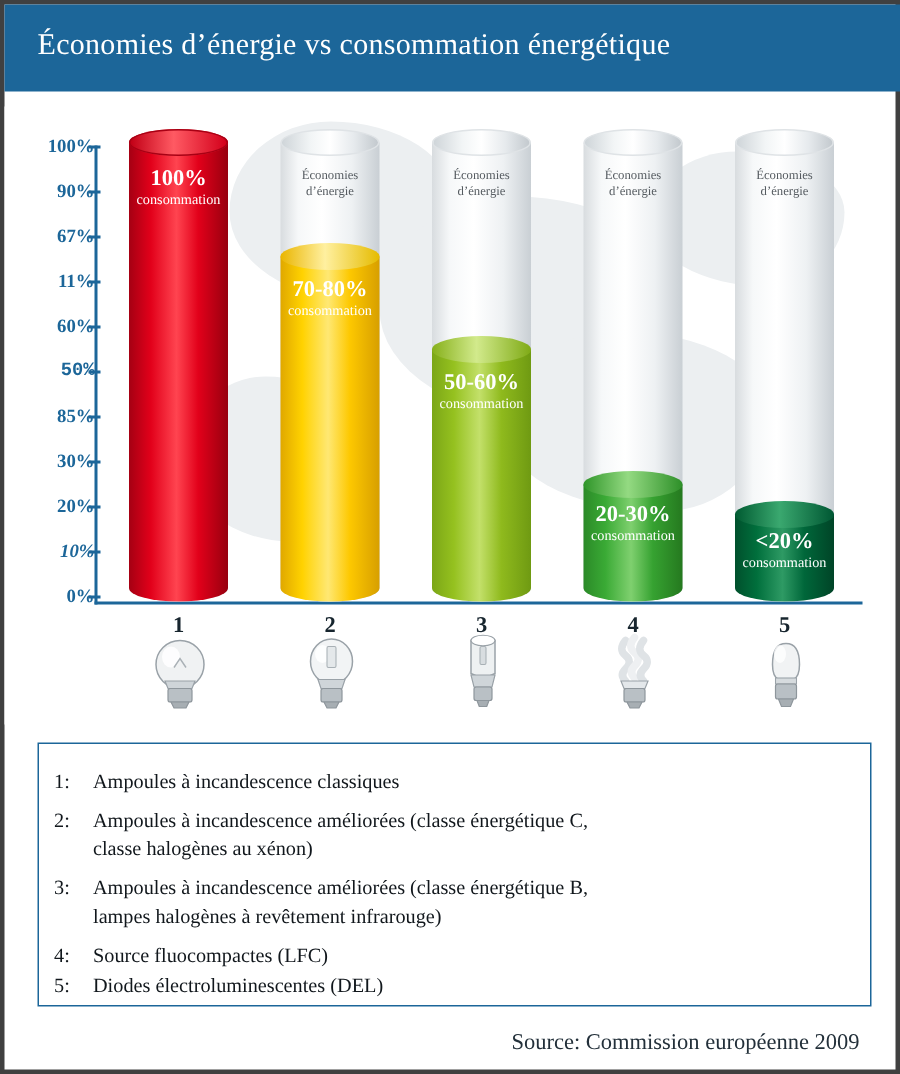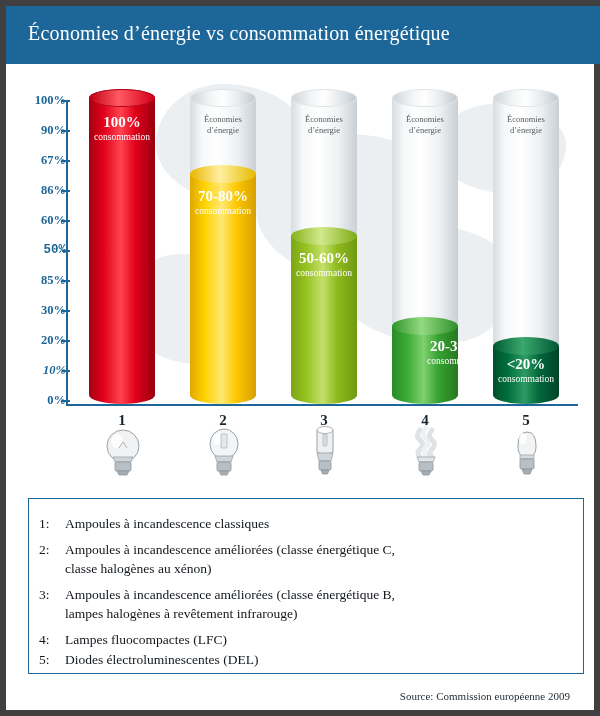--- a/index.html
+++ b/index.html
@@ -11,21 +11,21 @@
     height: 716px;
     background: #ffffff;
     font-family: "Liberation Serif", serif;
     overflow: hidden;
   }
   #page {
     position: relative;
     width: 600px;
     height: 716px;
     background: #ffffff;
-    border: 6px solid #404040;
+    border: 3px solid #404040;
     box-sizing: border-box;
   }
   
   #header {
     position: absolute;
     left: 0;
     top: 0;
     width: 600px;
     height: 58px;
     background: #1c6699;
@@ -206,21 +206,21 @@
   }
   .legend-text {
     position: absolute;
     left: 26px;
     width: 510px;
   }
   #source {
     position: absolute;
     right: 24px;
     top: 684px;
-    font-size: 11px;
+    font-size: 15px;
     color: #23303a;
     font-family: "Liberation Serif", serif;
   }
 </style>
 </head>
 <body>
 
 <div id="page">
 
   <div id="header">
@@ -232,21 +232,21 @@
     <div class="map-blob" style="left:150px; top:10px; width:150px; height:120px;"></div>
     <div class="map-blob" style="left:250px; top:60px; width:200px; height:150px;"></div>
     <div class="map-blob" style="left:330px; top:150px; width:180px; height:120px;"></div>
     <div class="map-blob" style="left:120px; top:180px; width:120px; height:110px;"></div>
     <div class="map-blob" style="left:430px; top:30px; width:130px; height:90px;"></div>
 
     <div id="axis-labels">
       <div class="ytick" style="top:20px;">100%</div>
       <div class="ytick" style="top:50px;">90%</div>
       <div class="ytick" style="top:80px;">67%</div>
-      <div class="ytick" style="top:110px;">86%</div>
+      <div class="ytick" style="top:110px;">11%</div>
       <div class="ytick" style="top:140px;">60%</div>
       <div class="ytick" style="top:170px;font-family:Liberation Mono, monospace;">50%</div>
       <div class="ytick" style="top:200px;">85%</div>
       <div class="ytick" style="top:230px;">30%</div>
       <div class="ytick" style="top:260px;">20%</div>
       <div class="ytick" style="top:290px;font-style:italic;">10%</div>
       <div class="ytick" style="top:320px;">0%</div>
     </div>
 
     <div id="yaxis-line"></div>
@@ -313,21 +313,21 @@
 
     <div class="cyl" style="left:386px; width:66px; height:306px;">
       <div class="cyl-body" style="height:306px;"></div>
       <div class="cyl-top" style="top:-9px;"></div>
       <div class="save-label" style="top:16px;">
         <span>Économies</span><br>
         <span>d’énergie</span>
       </div>
       <div class="fill" style="height:78px; background:linear-gradient(to right,#2b8a28 0%,#3aaa35 22%,#7fd06f 48%,#36a231 70%,#25791f 100%);">
         <div class="fill-top" style="background:linear-gradient(to right,#2f9529 0%,#94da82 45%,#2d8f28 100%);"></div>
-        <div class="fill-label" style="top:12px;padding-left:30px;">
+        <div class="fill-label" style="top:12px;">
           <span class="big">20-30%</span>
           <span class="small">consommation</span>
         </div>
       </div>
       <div class="cyl-num" style="top:314px;">4</div>
     </div>
 
     <div class="cyl" style="left:487px; width:66px; height:306px;">
       <div class="cyl-body" style="height:306px;"></div>
       <div class="cyl-top" style="top:-9px;"></div>
@@ -418,21 +418,21 @@
     <div class="legend-row" style="top:87px; width:536px;">
       <span class="legend-num">3:</span>
       <span class="legend-text">Ampoules à incandescence améliorées (classe énergétique B,</span>
     </div>
     <div class="legend-row" style="top:106px; width:536px;">
       <span class="legend-text">lampes halogènes à revêtement infrarouge)</span>
     </div>
 
     <div class="legend-row" style="top:132px; width:536px;">
       <span class="legend-num">4:</span>
-      <span class="legend-text">Lampes fluocompactes (LFC)</span>
+      <span class="legend-text">Source fluocompactes (LFC)</span>
     </div>
 
     <div class="legend-row" style="top:152px; width:536px;">
       <span class="legend-num">5:</span>
       <span class="legend-text">Diodes électroluminescentes (DEL)</span>
     </div>
   </div>
 
   <div id="source">Source: Commission européenne 2009</div>
 

